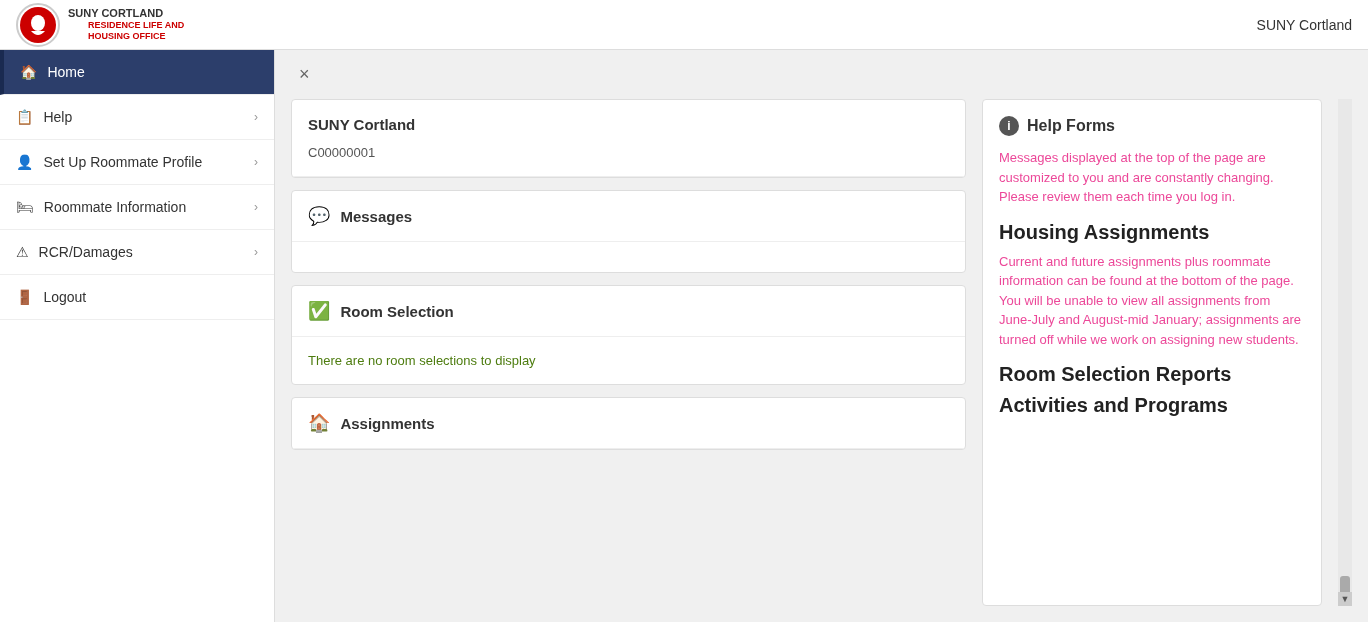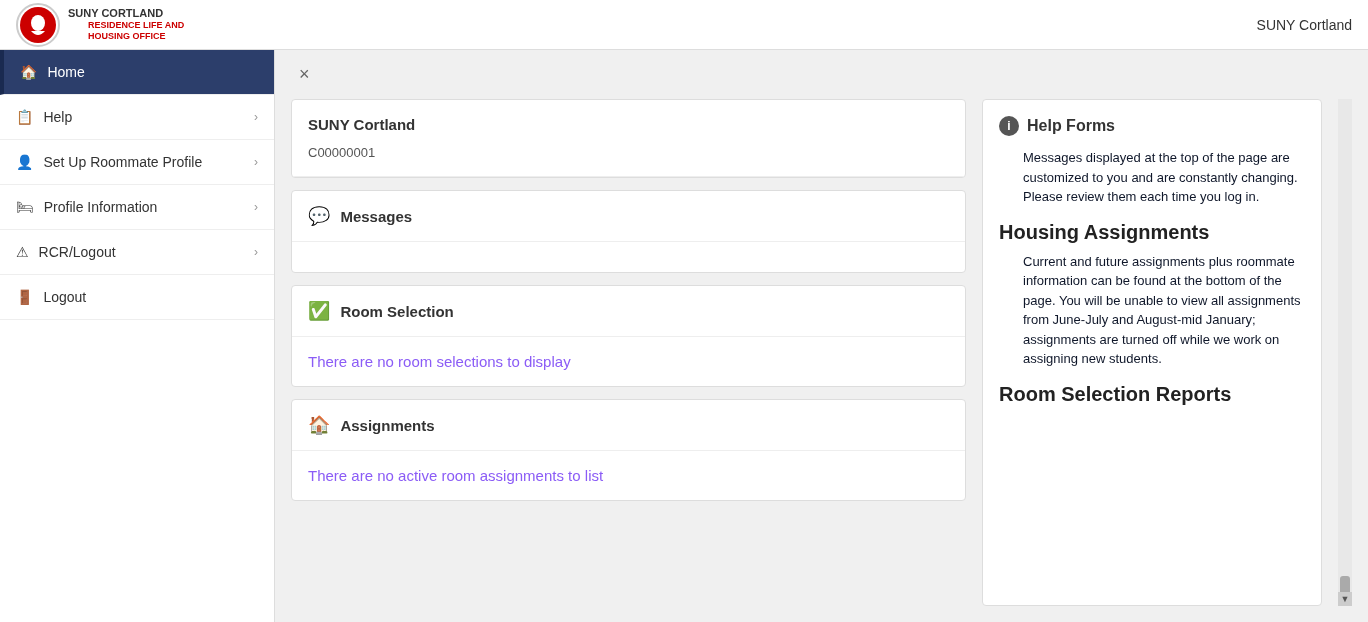--- a/index.html
+++ b/index.html
@@ -112,22 +112,22 @@
       gap: 10px;
       font-size: 15px;
       font-weight: bold;
       color: #333;
       border-bottom: 1px solid #eee;
     }
     .card-section-header .icon { font-size: 18px; color: #555; }
     .card-section-header .icon-green { color: #2e7d32; }
     .card-body {
       padding: 16px;
-      color: #8b5cf6;
-      font-size: 15px;
+      color: #4d7c0f;
+      font-size: 13px;
     }
     .close-btn {
       background: none;
       border: none;
       font-size: 18px;
       cursor: pointer;
       color: #666;
       padding: 4px 8px;
     }
 
@@ -160,21 +160,21 @@
       color: #333;
     }
     .help-panel .help-header .info-icon {
       width: 20px; height: 20px;
       background: #555;
       border-radius: 50%;
       color: #fff;
       display: flex; align-items: center; justify-content: center;
       font-size: 12px; font-weight: bold;
     }
-    .help-panel p { margin-bottom: 14px; line-height: 1.5; color: #0f172a; font-size: 13px; margin-left: 24px; }
+    .help-panel p { margin-bottom: 14px; line-height: 1.5; color: #ec4899; font-size: 13px; }
     .help-panel h3 { font-size: 20px; font-weight: bold; color: #222; margin-bottom: 8px; }
 
     .scrollable-right {
       width: 14px;
       background: #e8e8e8;
       flex-shrink: 0;
       position: relative;
     }
     .scroll-thumb {
       position: absolute;
@@ -240,29 +240,29 @@
       <div class="item-left">
         <span>👤</span>
         <span>Set Up Roommate Profile</span>
       </div>
       <span class="chevron">›</span>
     </div>
 
     <div class="sidebar-item">
       <div class="item-left">
         <span>🛏</span>
-        <span>Profile Information</span>
+        <span>Roommate Information</span>
       </div>
       <span class="chevron">›</span>
     </div>
 
     <div class="sidebar-item">
       <div class="item-left">
         <span>⚠</span>
-        <span>RCR/Logout</span>
+        <span>RCR/Damages</span>
       </div>
       <span class="chevron">›</span>
     </div>
 
     <div class="sidebar-item">
       <div class="item-left">
         <span>🚪</span>
         <span>Logout</span>
       </div>
     </div>
@@ -301,39 +301,37 @@
           <div class="card-body">
             <span>There are no room selections to display</span>
           </div>
         </div>
 
         <div class="card">
           <div class="card-section-header">
             <span class="icon">🏠</span>
             <span>Assignments</span>
           </div>
-          <div class="card-body">
-            <span>There are no active room assignments to list</span>
-          </div>
         </div>
 
       </div>
 
       <div class="help-panel">
         <div class="help-header">
           <div class="info-icon">i</div>
           <span>Help Forms</span>
         </div>
         <p>Messages displayed at the top of the page are customized to you and are constantly changing. Please review them each time you log in.</p>
 
         <h3>Housing Assignments</h3>
         <p>Current and future assignments plus roommate information can be found at the bottom of the page. You will be unable to view all assignments from June-July and August-mid January; assignments are turned off while we work on assigning new students.</p>
 
         <h3>Room Selection Reports</h3>
 
+        <h3>Activities and Programs</h3>
       </div>
 
       <div class="scrollable-right">
         <div class="scroll-thumb"></div>
         <div class="scroll-arrow">▼</div>
       </div>
 
     </div>
   </div>
 

